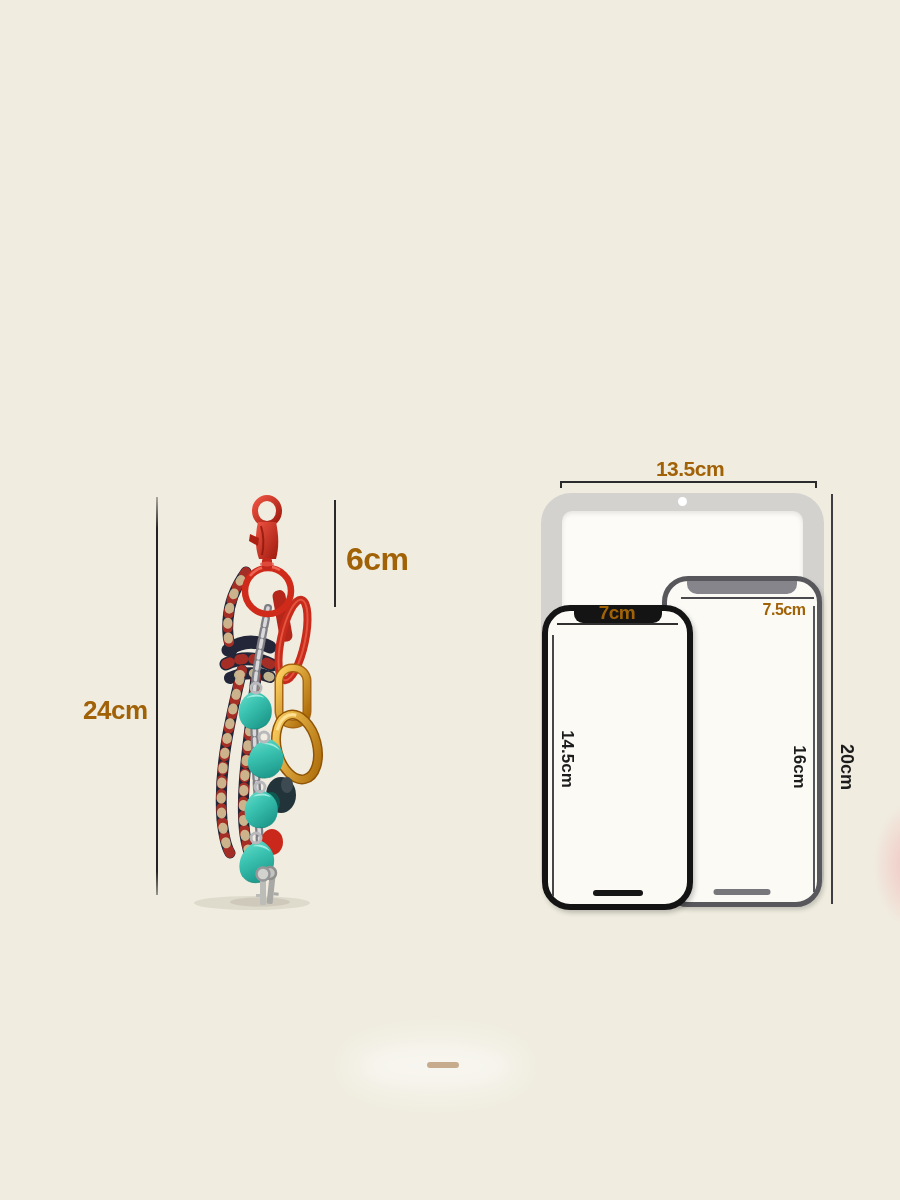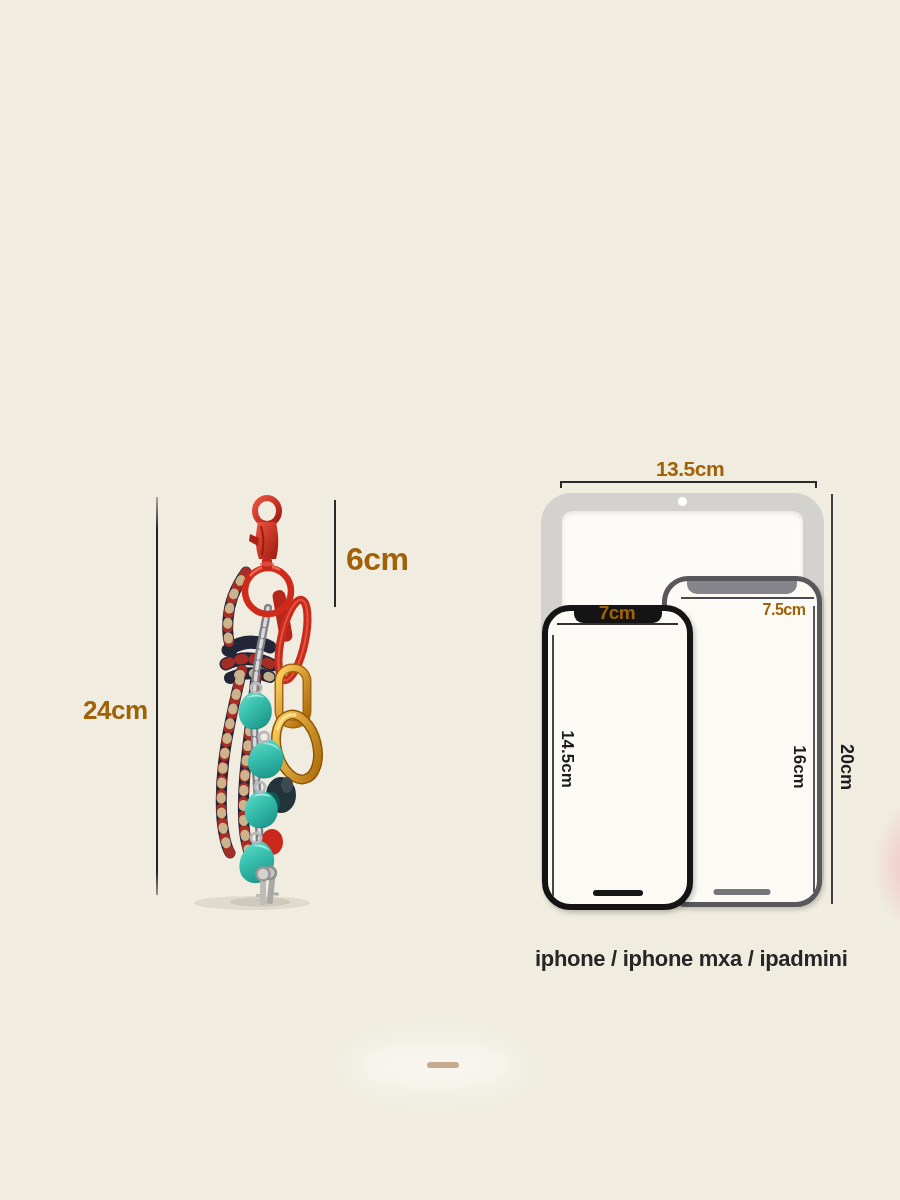--- a/index.html
+++ b/index.html
@@ -264,19 +264,18 @@
 
   <div class="vline vline-16 z-top"></div>
   <div class="rot lbl-16 z-top">16cm</div>
 
   <div class="hline hline-7 z-top"></div>
   <div class="lbl lbl-7 z-top">7cm</div>
 
   <div class="vline vline-145 z-top"></div>
   <div class="rot lbl-145 z-top">14.5cm</div>
 
-  <div class="caption">iphone / iphone mxa / ipadmini</div>
 
   <div class="pink-glow"></div>
   <div class="white-patch"></div>
   <div class="smudge"></div>
 
 </div>
 
 </body></html>

